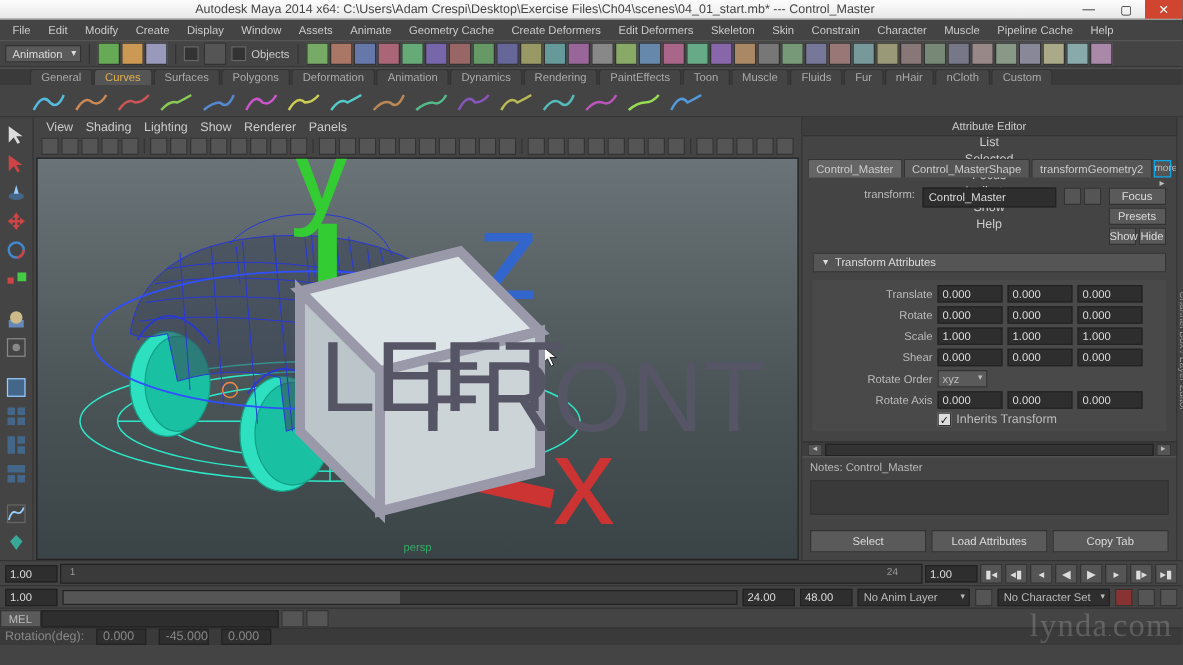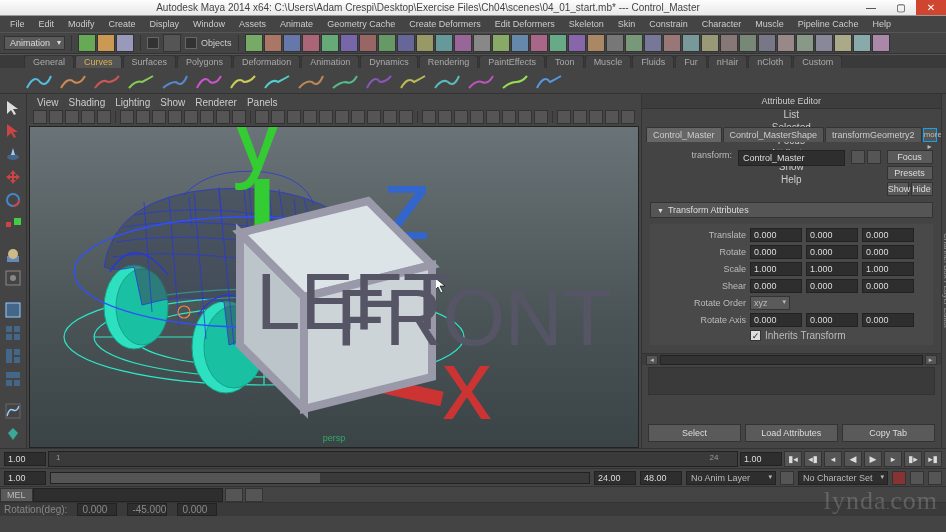--- a/index.html
+++ b/index.html
@@ -563,20 +563,21 @@
             <div class="chk">✓</div>
             <span>Inherits Transform</span>
           </div>
       </div>
     </div>
     <div class="scroll-strip">
       <div class="scroll-arrow">◂</div>
       <div class="scroll-track"></div>
       <div class="scroll-arrow">▸</div>
     </div>
+    <div class="notes-row">Notes: Control_Master</div>
     <div class="notes-area"></div>
     <div class="attr-bottom-btns">
       <div class="attr-bottom-btn">Select</div>
       <div class="attr-bottom-btn">Load Attributes</div>
       <div class="attr-bottom-btn">Copy Tab</div>
     </div>
   </div>
 
   <div class="right-strip">Channel Box / Layer Editor</div>
 </div>

